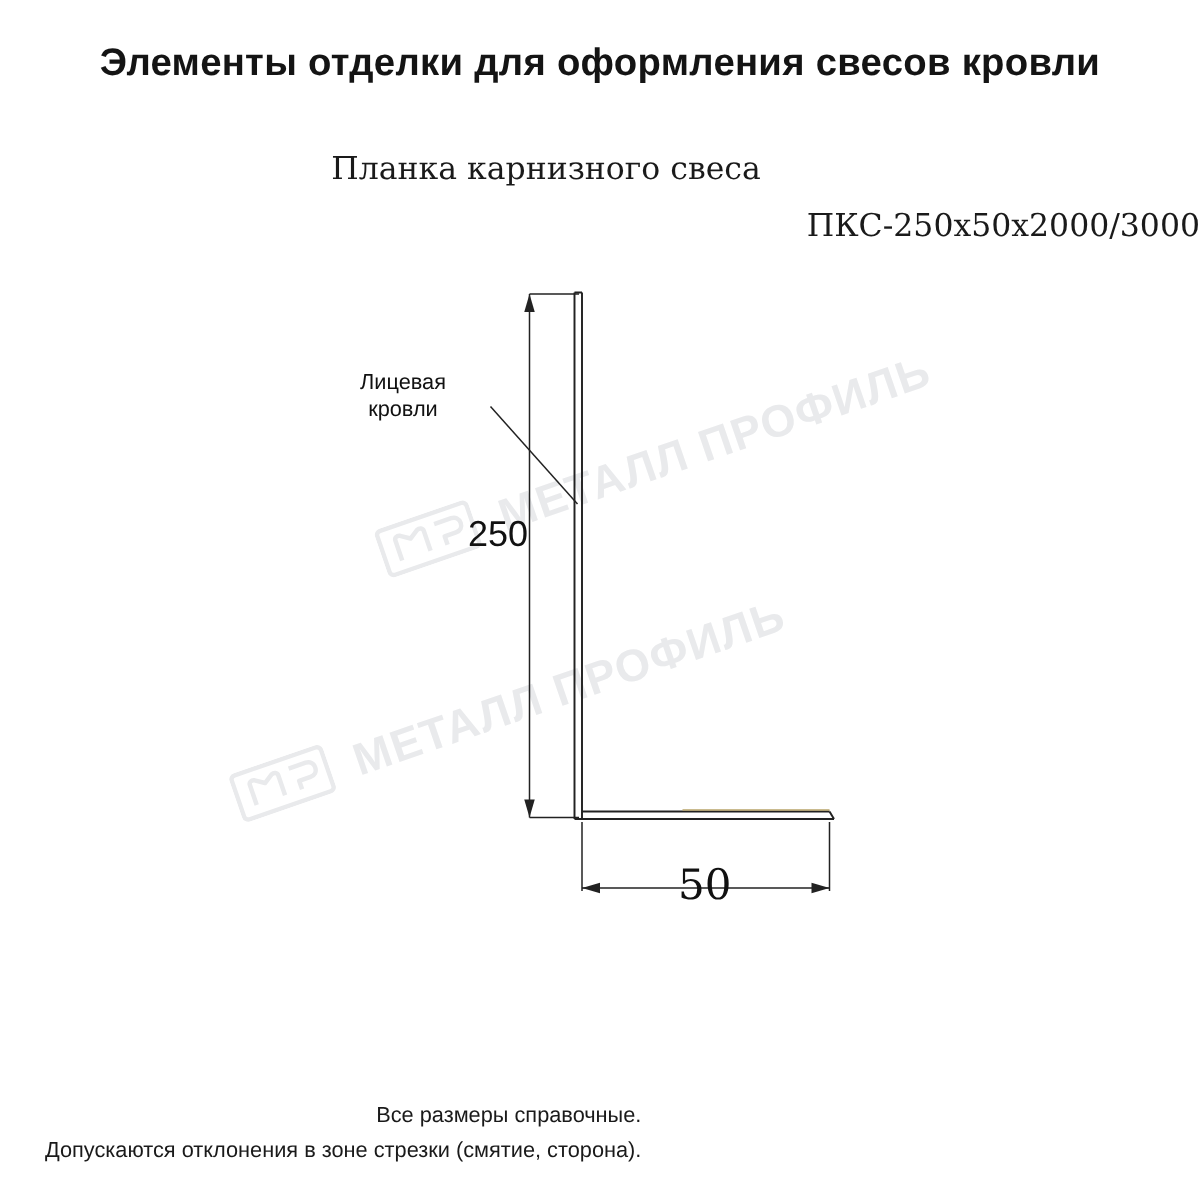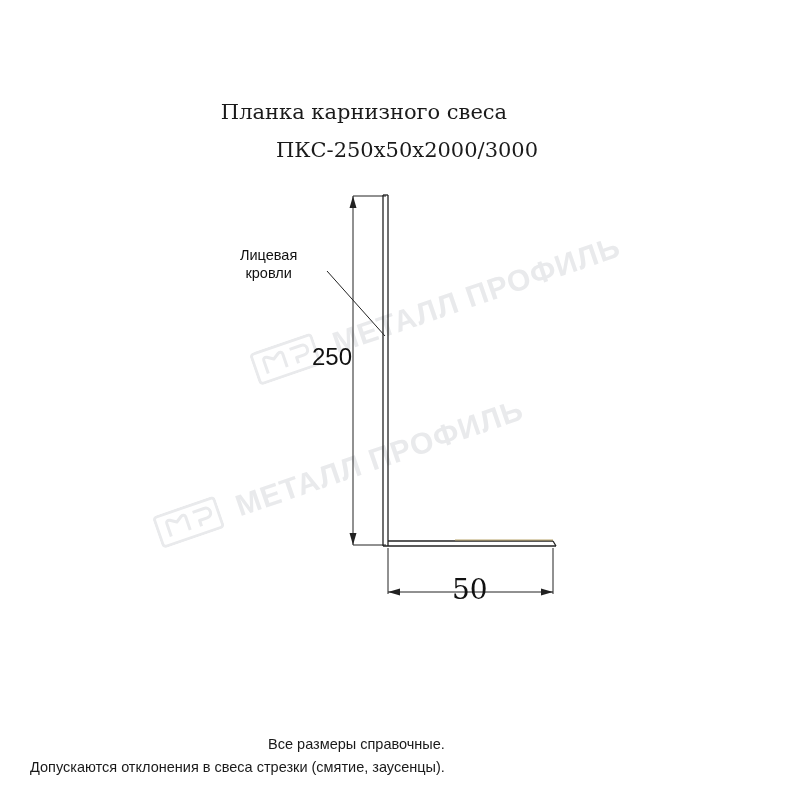--- a/index.html
+++ b/index.html
@@ -36,21 +36,21 @@
     text-align: center;
     font-size: 21px;
     font-family: "DejaVu Serif", serif;
     color: #1a1a1a;
   }
   .subtitle2 {
     position: absolute;
     top: 138px;
     left: 0;
     width: 800px;
-    text-align: center;
+    text-align: right;
     font-size: 21px;
     font-family: "DejaVu Serif", serif;
     color: #1a1a1a;
     padding-left: 14px;
   }
   .drawing {
     position: absolute;
     top: 175px;
     left: 0;
     width: 696px;
@@ -114,20 +114,21 @@
     line-height: 1.55;
     color: #1a1a1a;
   }
   .footer div { white-space: nowrap; text-align: right; }
 </style>
 </head>
 <body>
 
 <div id="page">
 
+  <div class="title">Элементы отделки для оформления свесов кровли</div>
 
   <div class="subtitle1">Планка карнизного свеса</div>
   <div class="subtitle2">ПКС-250x50x2000/3000</div>
 
   <div class="watermarks">
     <div class="wm wm1">
       <span class="logo">
         <svg width="66" height="34" viewBox="0 0 66 34" fill="none" xmlns="http://www.w3.org/2000/svg">
           <rect x="1.5" y="1.5" width="63" height="31" rx="3" stroke="#e9eaec" stroke-width="3"></rect>
           <path d="M12 25 L12 11 C12 9 14 8 16 9 L22 13 L28 9 C30 8 32 9 32 11 L32 25" stroke="#e9eaec" stroke-width="3" fill="none" stroke-linejoin="round"></path>
@@ -195,16 +196,16 @@
       <div>Лицевая</div>
       <div>кровли</div>
     </div>
 
     <div class="dim-250">250</div>
     <div class="dim-50">50</div>
   </div>
 
   <div class="footer">
     <div>Все размеры справочные.</div>
-    <div>Допускаются отклонения в свеса стрезки (смятие, заусенцы).</div>
+    <div>Допускаются отклонения в зоне стрезки (смятие, сторона).</div>
   </div>
 
 </div>
 
 </body></html>

